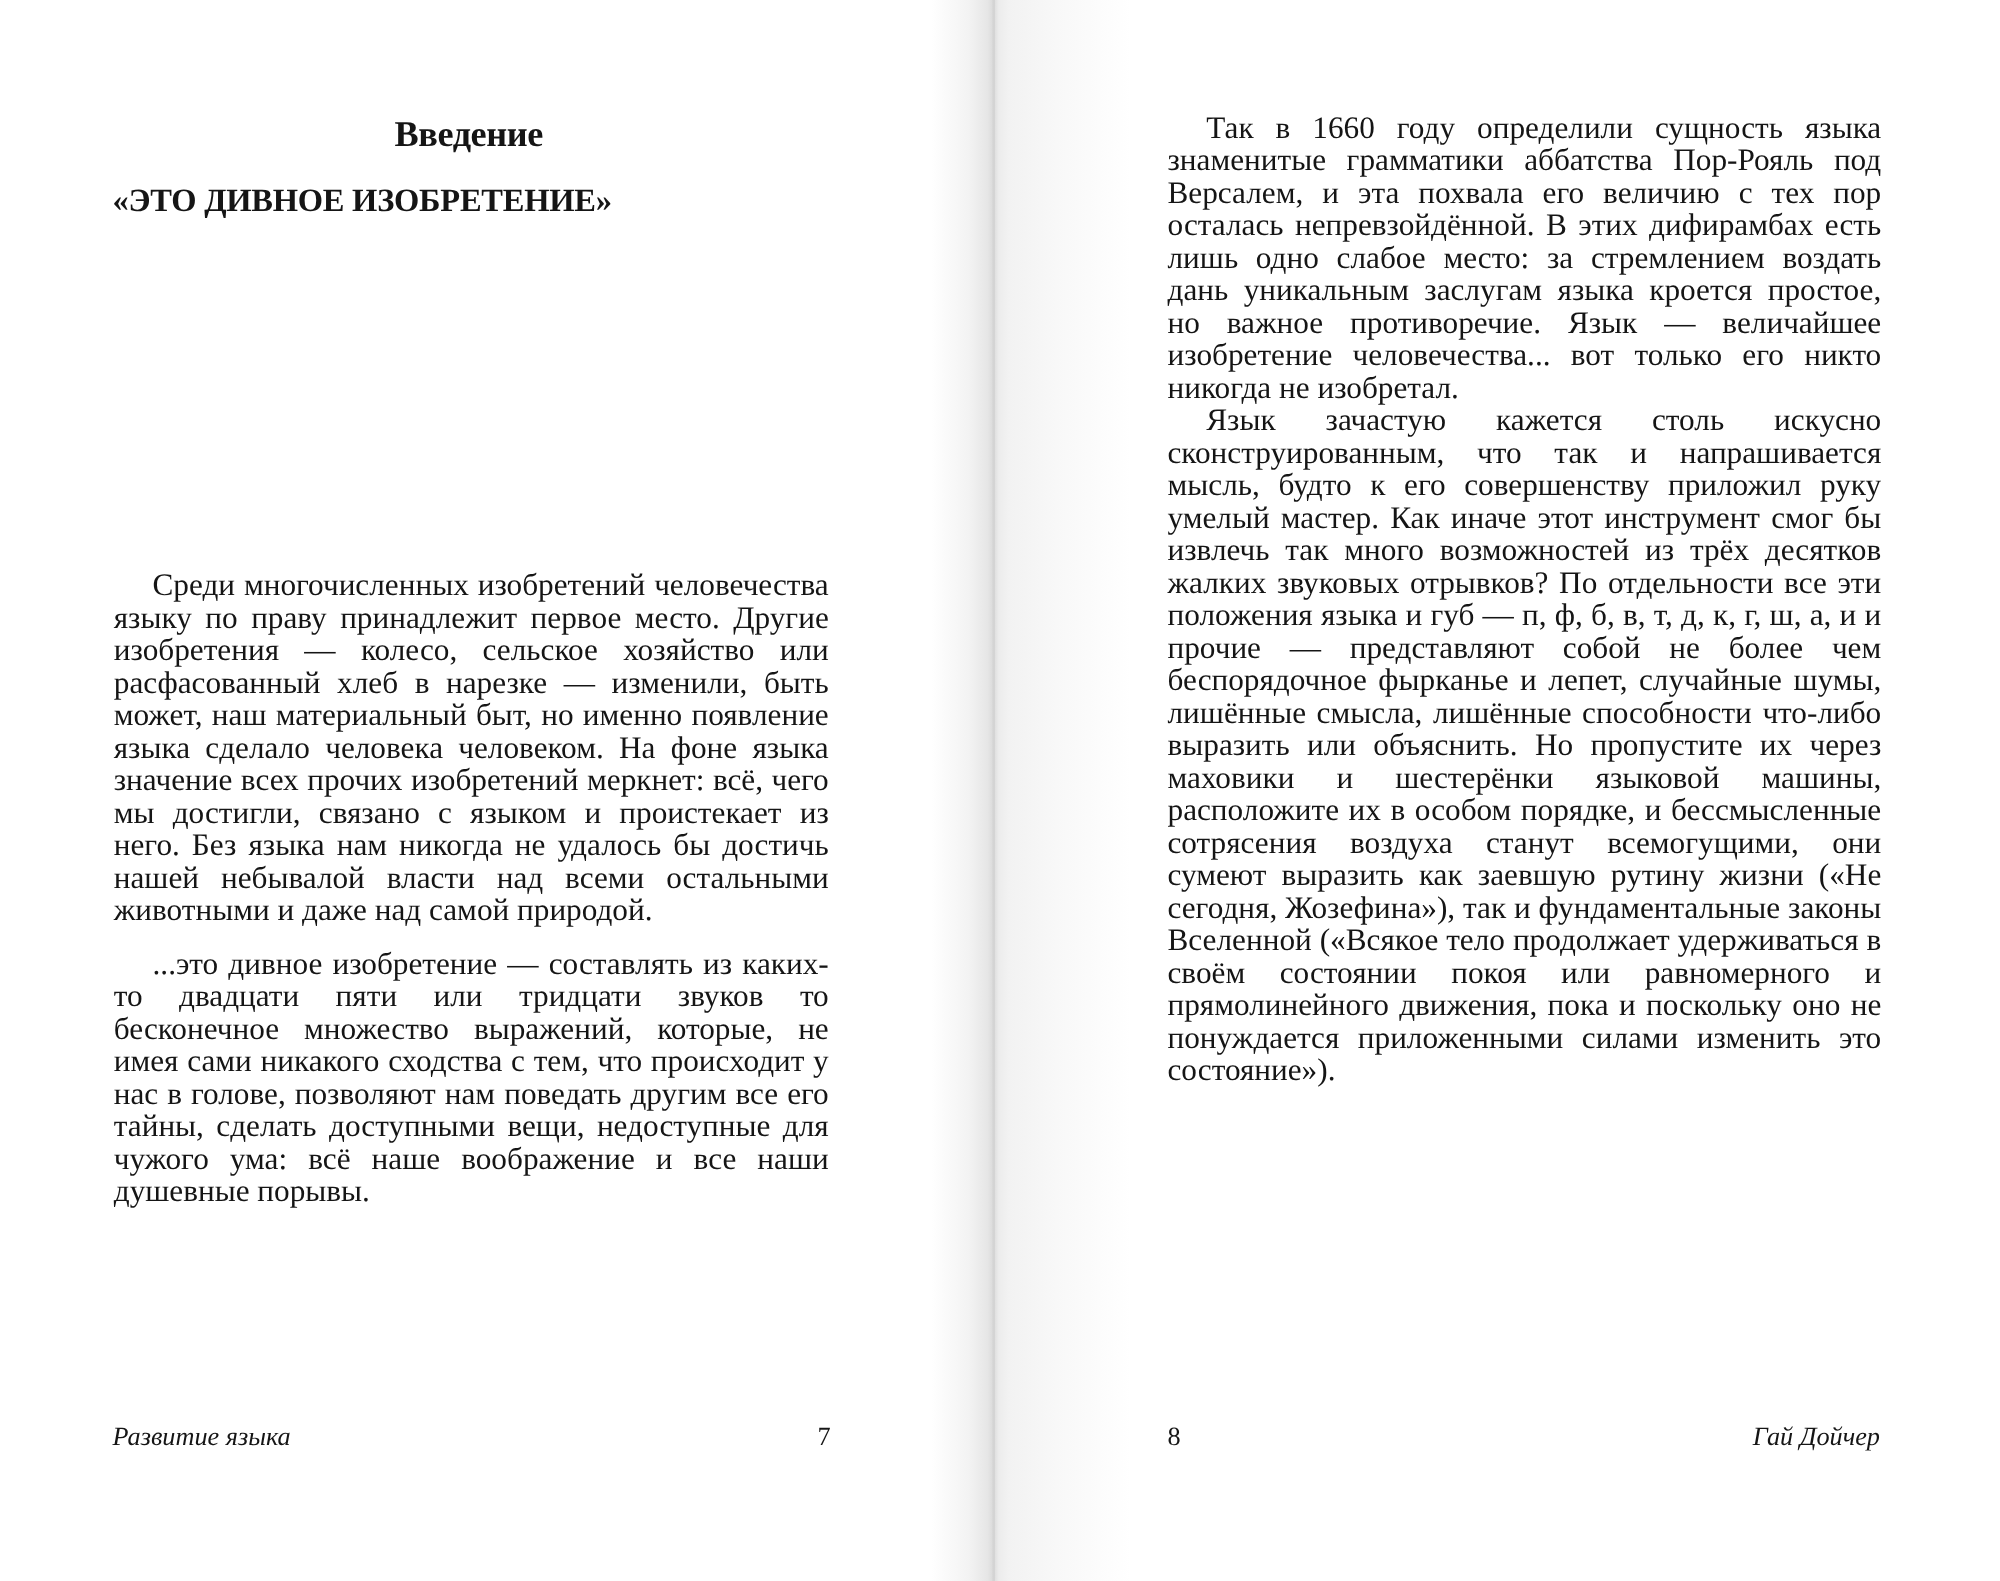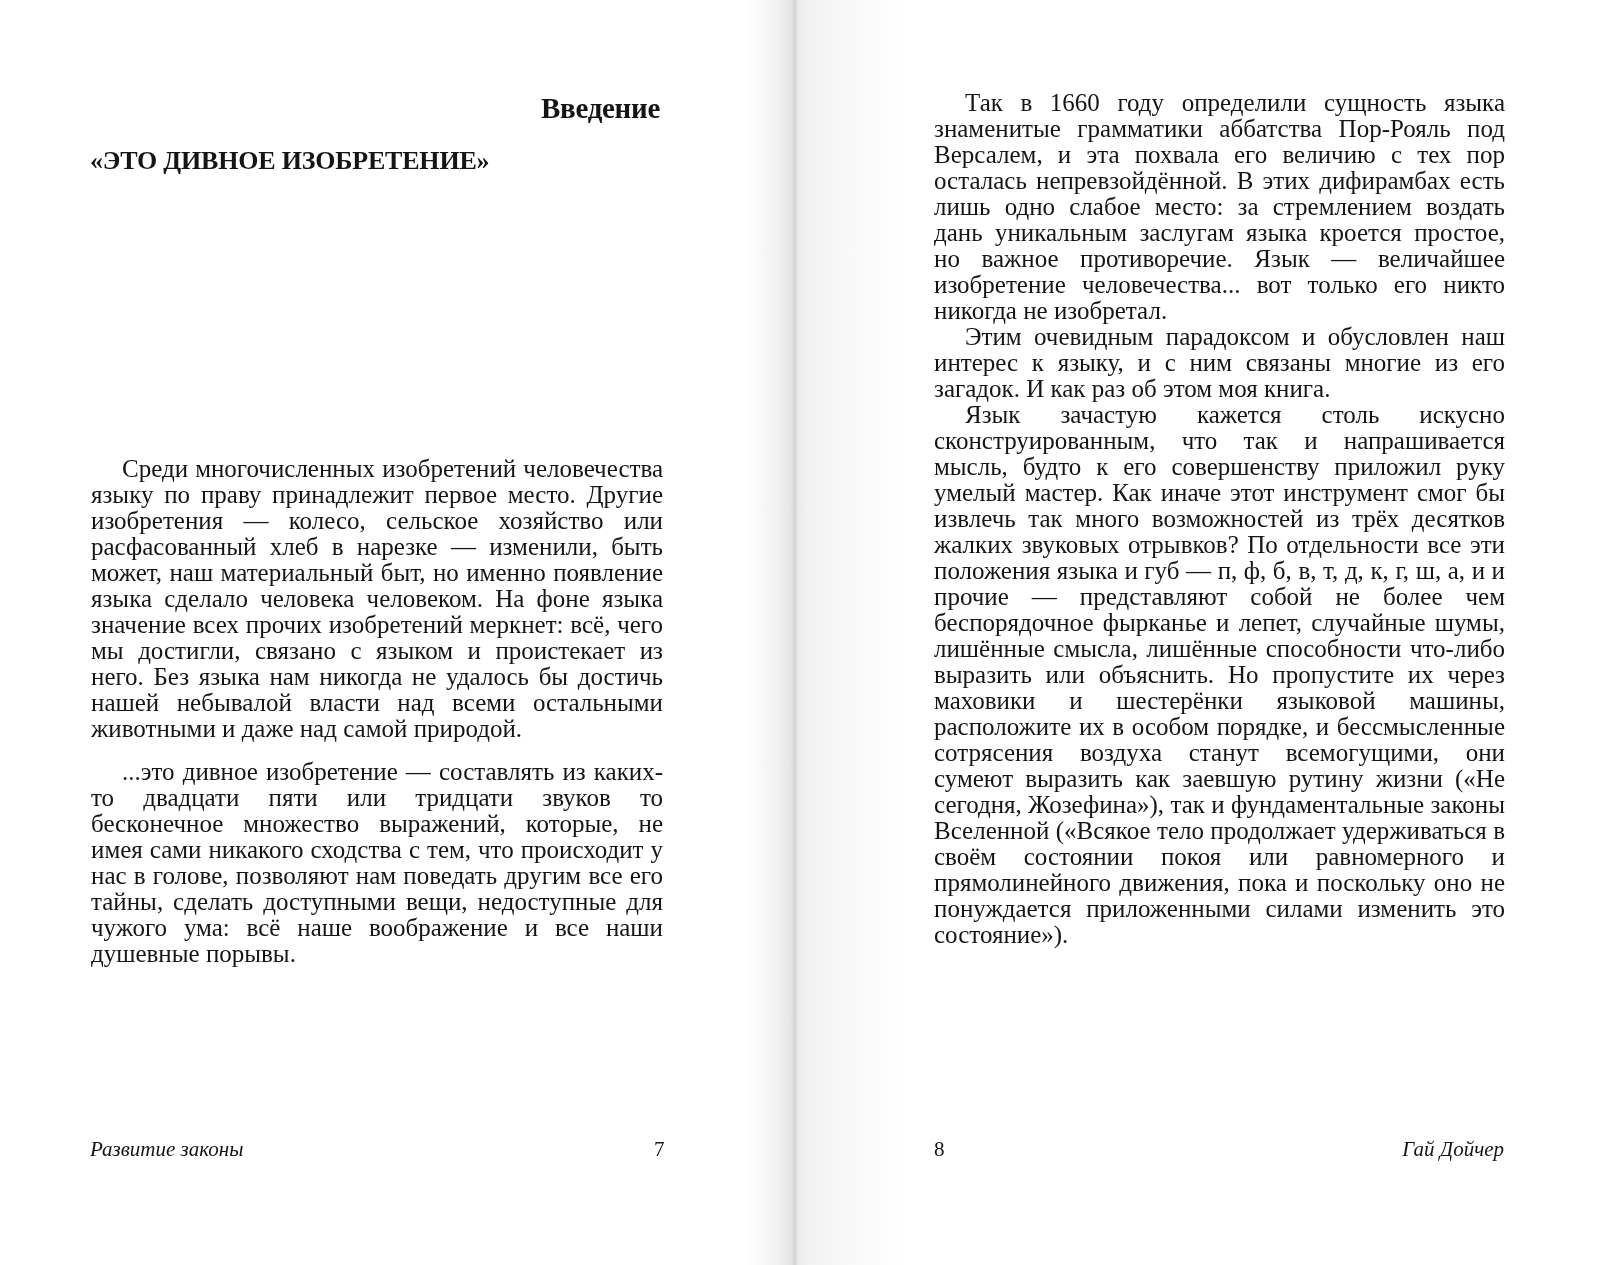--- a/index.html
+++ b/index.html
@@ -12,21 +12,21 @@
   .spread { position:absolute; left:0; top:0; width:1600px; height:1265px; }
   .page { position:absolute; top:0; height:1265px; background:#fff; }
   .page-left { left:0; width:795px;
     background:linear-gradient(to right, #ffffff 0px, #ffffff 745px, #f3f3f3 775px, #e6e6e6 790px, #d9d9d9 795px); }
   .page-right { left:795px; width:805px;
     background:linear-gradient(to right, #dcdcdc 0px, #ececec 4px, #f2f2f2 12px, #f8f8f8 50px, #ffffff 110px, #ffffff 805px); }
   .gutter-line { position:absolute; left:794px; top:0; width:2px; height:1265px; background:#d4d4d4; }
 
   .heading-1 {
     position:absolute; left:90px; width:570px; top:92px;
-    text-align:right; font-weight:bold; font-size:29px; letter-spacing:-0.3px;
+    text-align:center; font-weight:bold; font-size:29px; letter-spacing:-0.3px;
   }
   .heading-2 {
     position:absolute; left:90px; width:570px; top:146px;
     font-weight:bold; font-size:26px; letter-spacing:-0.2px;
   }
 
   .text-block { position:absolute; font-size:25px; line-height:26px; text-align:justify; }
   .left-body { left:91px; width:572px; top:456px; }
   .right-body { left:934px; width:571px; top:90px; }
   .text-block p { margin:0; text-indent:31px; }
@@ -45,29 +45,28 @@
 <div class="spread">
   <div class="page page-left">
     <div class="heading-1">Введение</div>
     <div class="heading-2">«ЭТО ДИВНОЕ ИЗОБРЕТЕНИЕ»</div>
 
     <div class="text-block left-body">
       <p>Среди многочисленных изобретений человечества языку по праву принадлежит первое место. Другие изобретения — колесо, сельское хозяйство или расфасованный хлеб в нарезке — изменили, быть может, наш материальный быт, но именно появление языка сделало человека человеком. На фоне языка значение всех прочих изобретений меркнет: всё, чего мы достигли, связано с языком и проистекает из него. Без языка нам никогда не удалось бы достичь нашей небывалой власти над всеми остальными животными и даже над самой природой.</p>
       <p class="quote">...это дивное изобретение — составлять из каких-то двадцати пяти или тридцати звуков то бесконечное множество выражений, которые, не имея сами никакого сходства с тем, что происходит у нас в голове, позволяют нам поведать другим все его тайны, сделать доступными вещи, недоступные для чужого ума: всё наше воображение и все наши душевные порывы.</p>
     </div>
 
-    <div class="footer footer-left-title">Развитие законы</div>
+    <div class="footer footer-left-title">Развитие языка</div>
     <div class="footer footer-left-num">7</div>
   </div>
 
   <div class="page page-right">
     <div class="footer footer-right-num" style="left:139px">8</div>
     <div class="footer footer-right-author">Гай Дойчер</div>
   </div>
 
   <div class="text-block right-body">
     <p>Так в 1660 году определили сущность языка знаменитые грамматики аббатства Пор-Рояль под Версалем, и эта похвала его величию с тех пор осталась непревзойдённой. В этих дифирамбах есть лишь одно слабое место: за стремлением воздать дань уникальным заслугам языка кроется простое, но важное противоречие. Язык — величайшее изобретение человечества... вот только его никто никогда не изобретал.</p>
-    <p>Этим очевидным парадоксом и обусловлен наш интерес к языку, и с ним связаны многие из его загадок. И как раз об этом моя книга.</p>
     <p><span>Язык зачастую кажется столь искусно сконструированным, что так и напрашивается мысль, будто к его совершенству приложил руку умелый мастер. Как иначе этот инструмент смог бы извлечь так много возможностей из трёх десятков жалких звуковых отрывков? По отдельности все эти положения языка и губ — </span><span class="italic">п, ф, б, в, т, д, к, г, ш, а, и</span><span> и прочие — представляют собой не более чем беспорядочное фырканье и лепет, случайные шумы, лишённые смысла, лишённые способности что-либо выразить или объяснить. Но пропустите их через маховики и шестерёнки языковой машины, расположите их в особом порядке, и бессмысленные сотрясения воздуха станут всемогущими, они сумеют выразить как заевшую рутину жизни («Не сегодня, Жозефина»), так и фундаментальные законы Вселенной («Всякое тело продолжает удерживаться в своём состоянии покоя или равномерного и прямолинейного движения, пока и поскольку оно не понуждается приложенными силами изменить это состояние»).</span></p>
   </div>
 
   <div class="gutter-line"></div>
 </div>
 
 </body></html>

